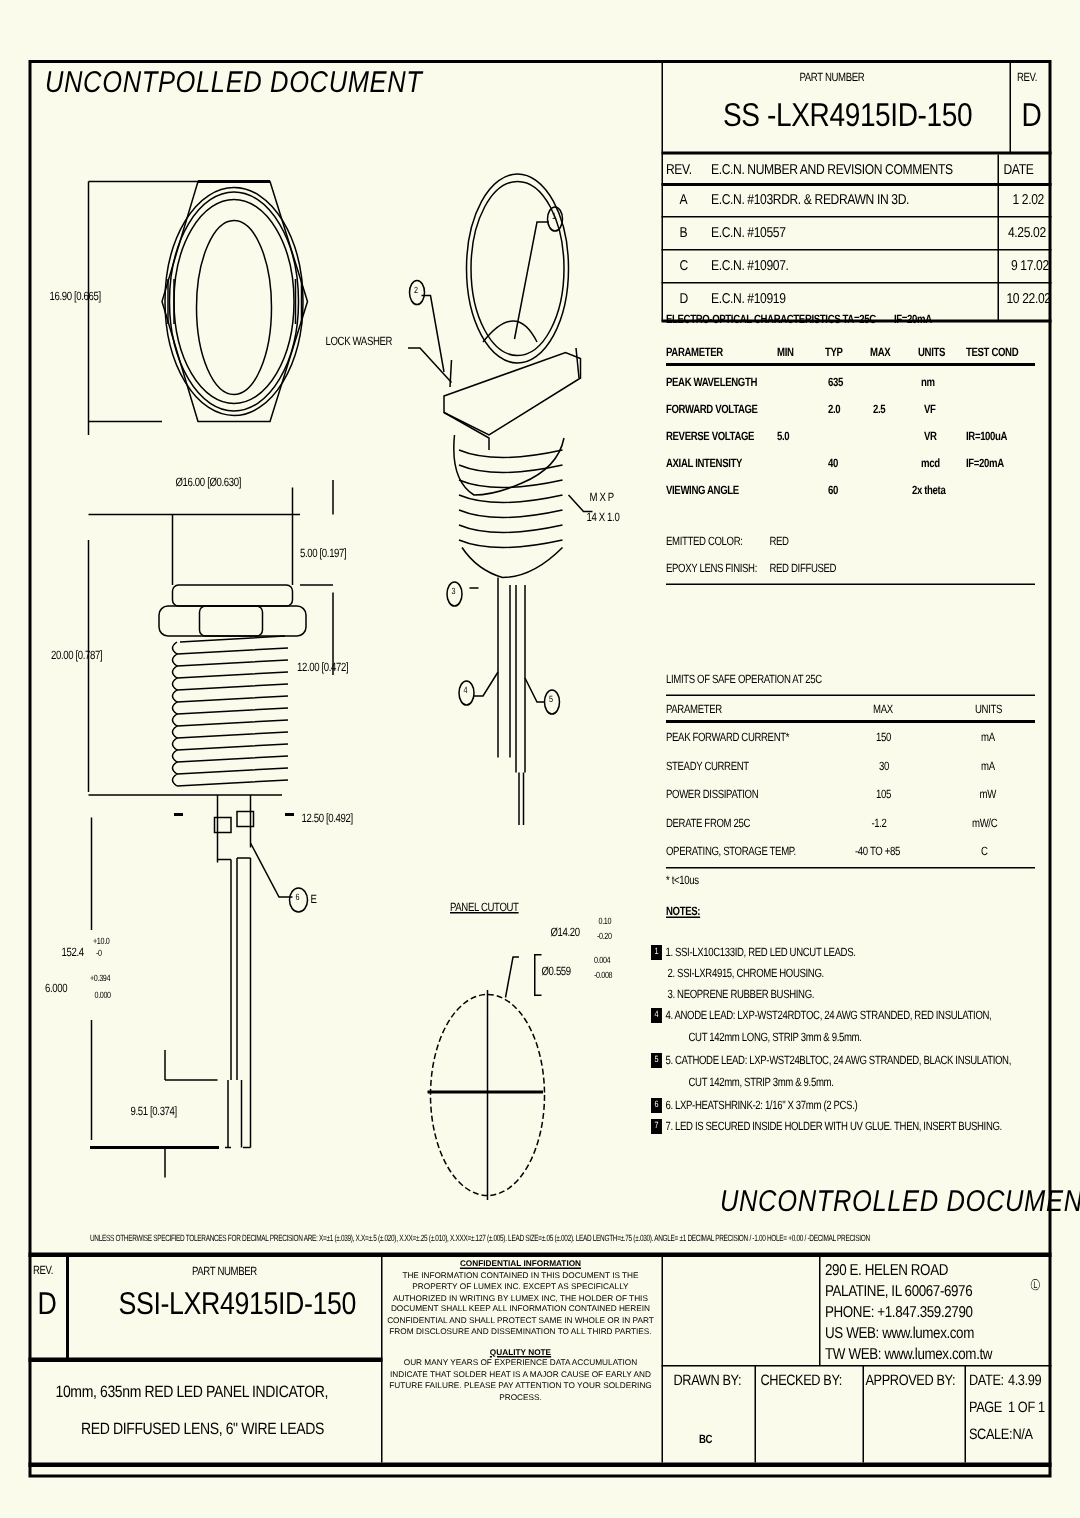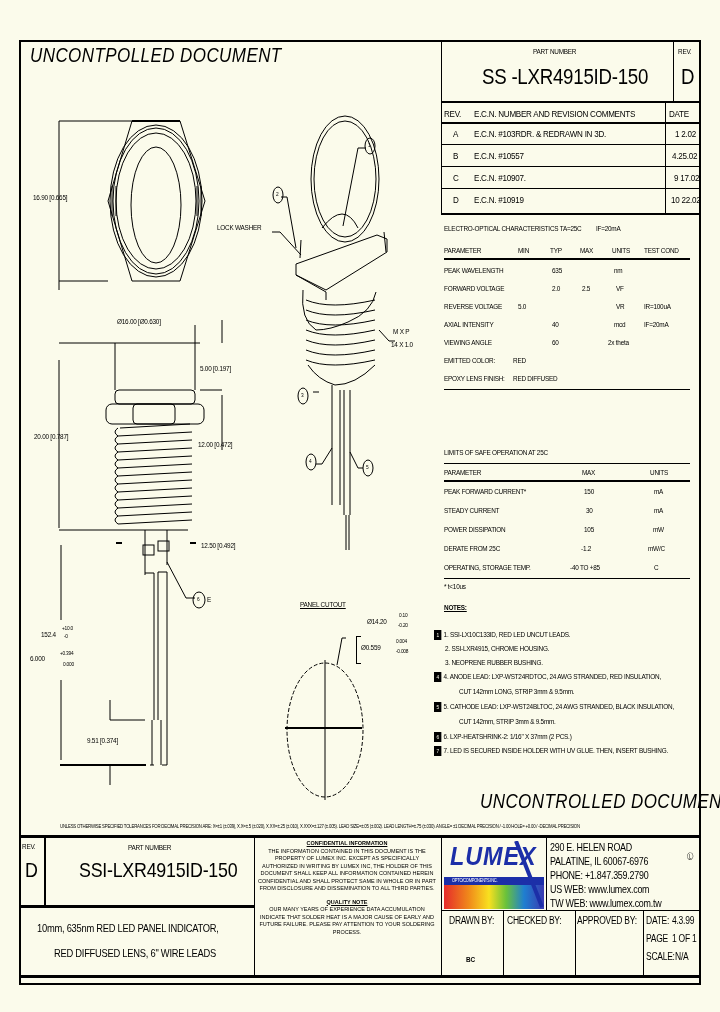--- a/index.html
+++ b/index.html
@@ -54,21 +54,21 @@
   <div class="t md" style="left:33px;top:69px;">E.C.N. #10907.</div>
   <div class="t md" style="left:233px;top:69px;">9 17.02</div>
   <div class="hline" style="left:0;top:85px;width:260px;height:1px;"></div>
 
   <div class="t md" style="left:12px;top:91px;">D</div>
   <div class="t md" style="left:33px;top:91px;">E.C.N. #10919</div>
   <div class="t md" style="left:230px;top:91px;">10 22.02</div>
 </div>
 <div class="hline" style="left:441px;top:213px;width:260px;height:2px;"></div>
 
-<div class="abs" style="left:444px;top:224px;width:248px;height:140px;">
+<div class="abs" style="left:444px;top:208px;width:248px;height:140px;font-weight:bold;">
   <div class="t sm" style="left:0;top:0;">ELECTRO-OPTICAL CHARACTERISTICS TA=25C</div>
   <div class="t sm" style="left:152px;top:0;">IF=20mA</div>
   <div class="t sm" style="left:0;top:22px;">PARAMETER</div>
   <div class="t sm" style="left:74px;top:22px;">MIN</div>
   <div class="t sm" style="left:106px;top:22px;">TYP</div>
   <div class="t sm" style="left:136px;top:22px;">MAX</div>
   <div class="t sm" style="left:168px;top:22px;">UNITS</div>
   <div class="t sm" style="left:200px;top:22px;">TEST COND</div>
   <div class="hline" style="left:0;top:34px;width:246px;height:2px;"></div>
 
@@ -293,29 +293,20 @@
 
   <div class="vline" style="left:235px;top:0;width:1px;height:137px;"></div>
   <div class="abs" style="left:238px;top:2px;width:180px;height:135px;text-align:center;font-size:5.5px;line-height:7.5px;overflow:hidden;">
     <div class="ul" style="font-weight:bold;">CONFIDENTIAL INFORMATION</div>
     <div>THE INFORMATION CONTAINED IN THIS DOCUMENT IS THE PROPERTY OF LUMEX INC. EXCEPT AS SPECIFICALLY AUTHORIZED IN WRITING BY LUMEX INC, THE HOLDER OF THIS DOCUMENT SHALL KEEP ALL INFORMATION CONTAINED HEREIN CONFIDENTIAL AND SHALL PROTECT SAME IN WHOLE OR IN PART FROM DISCLOSURE AND DISSEMINATION TO ALL THIRD PARTIES.</div>
     <div class="ul" style="font-weight:bold;margin-top:6px;">QUALITY NOTE</div>
     <div>OUR MANY YEARS OF EXPERIENCE DATA ACCUMULATION INDICATE THAT SOLDER HEAT IS A MAJOR CAUSE OF EARLY AND FUTURE FAILURE. PLEASE PAY ATTENTION TO YOUR SOLDERING PROCESS.</div>
   </div>
   <div class="vline" style="left:422px;top:0;width:1px;height:137px;"></div>
 
-  <div class="abs" style="left:425px;top:3px;width:100px;height:68px;overflow:hidden;">
-    <div class="abs" style="left:0;top:42px;width:100px;height:26px;background:linear-gradient(90deg,#e52b2b 0%,#f08a1a 25%,#f8e020 45%,#6ac23a 62%,#1f7fd0 80%,#3a3ab0 100%);"></div>
-    <div class="abs" style="left:0;top:36px;width:100px;height:8px;background:#1c2fa8;"></div>
-    <div class="t" style="left:8px;top:36px;font-size:5px;color:#fff;transform:scaleX(0.8);">OPTO/COMPONENTS INC.</div>
-    <div class="t" style="left:6px;top:0px;font-size:26px;font-weight:bold;font-style:italic;color:#1c2fa8;font-family:'Liberation Sans',sans-serif;letter-spacing:1px;transform:scaleX(0.9);">LUMEX</div>
-    <svg style="left:70px;top:0;" width="30" height="68">
-        <line x1="2" y1="0" x2="28" y2="66" stroke="#1c2fa8" stroke-width="4"></line>
-      </svg>
-  </div>
   <div class="vline" style="left:527px;top:0;width:1px;height:72px;"></div>
 
   <div class="t md" style="left:531px;top:3px;font-size:10.5px;">290 E. HELEN ROAD</div>
   <div class="t md" style="left:531px;top:17px;font-size:10.5px;">PALATINE, IL 60067-6976</div>
   <div class="t md" style="left:531px;top:31px;font-size:10.5px;">PHONE: +1.847.359.2790</div>
   <div class="t md" style="left:531px;top:45px;font-size:10.5px;">US WEB: www.lumex.com</div>
   <div class="t md" style="left:531px;top:59px;font-size:10.5px;">TW WEB: www.lumex.com.tw</div>
   <div class="t sm" style="left:668px;top:13px;">Ⓛ</div>
 
   <div class="hline" style="left:422px;top:72px;width:260px;height:1px;"></div>

